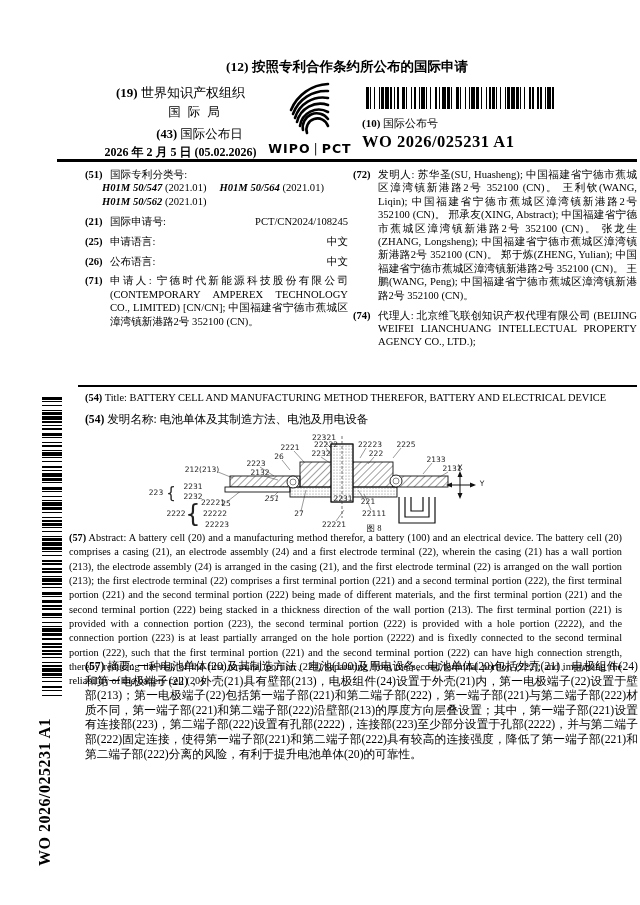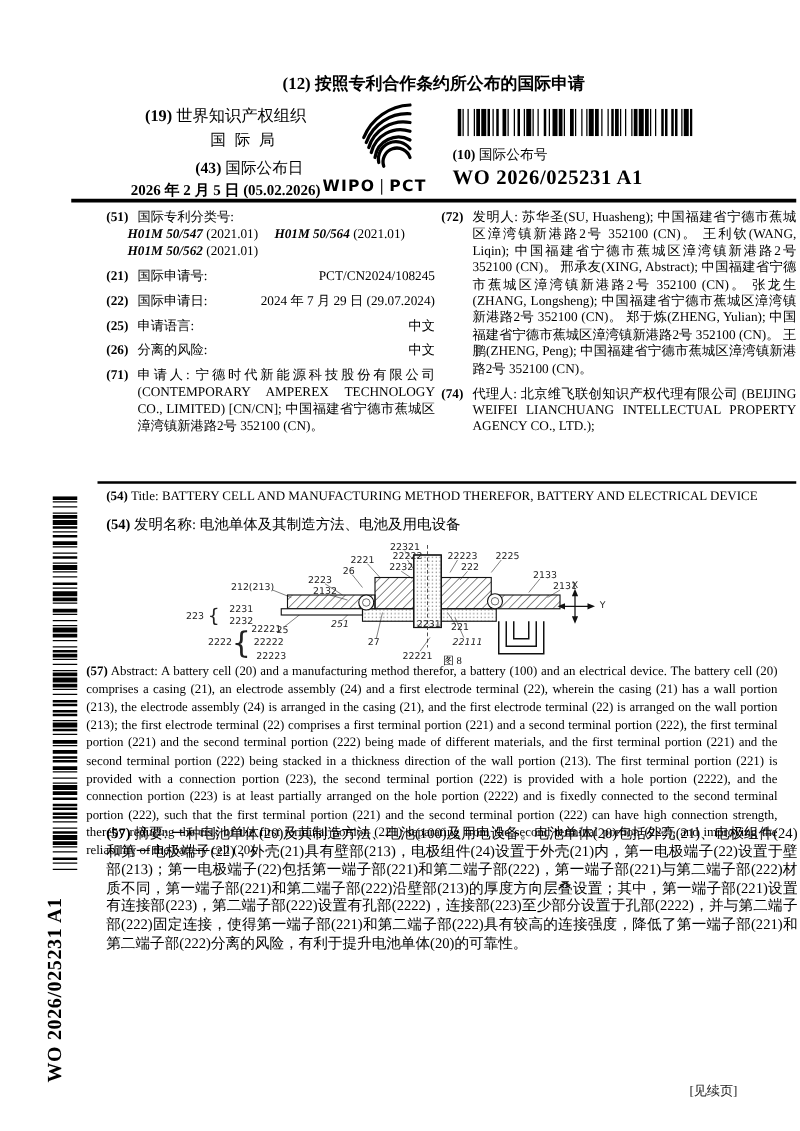--- a/index.html
+++ b/index.html
@@ -7,21 +7,21 @@
         font-family:"Liberation Serif",serif;overflow:hidden;}
   .code{font-weight:bold;}
   
   .pub-type{position:absolute;top:58px;left:57px;width:580px;text-align:center;
             font-size:13.5px;font-weight:bold;}
   .hdr-left{position:absolute;top:84px;left:88px;width:185px;text-align:center;}
   .hl1{font-size:13px;}
   .hl2{font-size:12.5px;letter-spacing:7px;margin:2px 0 5px 34px;}
   .hl3{font-size:12.5px;margin-left:38px;}
   .hl4{font-size:12px;font-weight:bold;margin-top:1px;white-space:nowrap;}
-  .logo{position:absolute;top:80px;left:258px;width:104px;}
+  .logo{position:absolute;top:80px;left:258px;width:104px;text-align:center;}
   .logo svg{display:block;margin:0 auto;}
   .logo-text{font-family:"DejaVu Sans",sans-serif;font-weight:bold;font-size:12.5px;
              letter-spacing:1px;margin-top:3px;white-space:nowrap;}
   .logo-text .lsep{font-weight:normal;padding:0 3px;color:#222;}
   .hdr-right{position:absolute;top:87px;left:362px;width:196px;text-align:left;}
   .top-bc{width:188px;height:22px;margin:0 auto;}
   .pn-label{font-size:11px;margin-top:7px;}
   .pn-value{font-size:16.5px;font-weight:bold;margin-top:1px;letter-spacing:.5px;}
   .rule{position:absolute;background:#000;}
   .r1{top:159px;left:57px;width:580px;height:2.5px;}
@@ -50,21 +50,21 @@
   .just{text-align:justify;}
   
   .title-en{position:absolute;top:392px;left:85px;width:552px;font-size:10.4px;}
   .title-zh{position:absolute;top:412px;left:85px;width:552px;font-size:11.6px;}
   
   .figure{position:absolute;top:430px;left:138px;width:372px;height:114px;}
   .figure svg{position:absolute;left:0;top:0;}
   .fig-label{position:absolute;transform:translate(-50%,-50%);
              font-family:"DejaVu Sans",sans-serif;font-size:7.5px;color:#222;
              white-space:nowrap;line-height:1;}
-  .fig-caption{position:absolute;left:224px;top:99px;transform:translate(-50%,-50%);
+  .fig-caption{position:absolute;left:236px;top:99px;transform:translate(-50%,-50%);
                font-size:8.5px;color:#111;}
   
   .abs-en{position:absolute;top:531px;left:69px;width:553px;font-size:10.3px;
           line-height:14.35px;text-align:justify;}
   .abs-zh{position:absolute;top:660px;left:85px;width:553px;font-size:11.7px;
           line-height:14.6px;text-align:justify;}
   .cont{position:absolute;top:866px;left:85px;width:505px;text-align:right;
         font-size:10.5px;color:#222;}
 </style>
 </head>
@@ -259,35 +259,30 @@
           <span class="pair"><span class="cls">H01M 50/562</span> <span>(2021.01)</span></span>
         </div>
       </div>
 
       <div class="field">
         <span class="code">(21)</span>
         <span>国际申请号:</span>
         <span class="val-r b">PCT/CN2024/108245</span>
       </div>
 
-      <div class="field">
-        <span class="code">(22)</span>
-        <span>国际申请日:</span>
-        <span class="val-r b">2024 年 7 月 29 日 (29.07.2024)</span>
-      </div>
 
       <div class="field">
         <span class="code">(25)</span>
         <span>申请语言:</span>
         <span class="val-r">中文</span>
       </div>
 
       <div class="field">
         <span class="code">(26)</span>
-        <span>分离的风险:</span>
+        <span>公布语言:</span>
         <span class="val-r">中文</span>
       </div>
 
       <div class="field just">
         <span class="code">(71)</span>
         <span>申请人:</span>
         <span>宁德时代新能源科技股份有限公司</span>
         <span class="b">(CONTEMPORARY AMPEREX TECHNOLOGY CO., LIMITED)</span>
         <span>[CN/CN];</span>
         <span>中国福建省宁德市蕉城区漳湾镇新港路2号 352100 (CN)。</span>
@@ -296,21 +291,21 @@
 
     <div class="col-r">
       <div class="field just">
         <span class="code">(72)</span>
         <span>发明人:</span>
         <span><span>苏华圣</span><span class="b">(SU, Huasheng);</span> <span>中国福建省宁德市蕉城区漳湾镇新港路2号 352100 (CN)。</span></span>
         <span><span>王利钦</span><span class="b">(WANG, Liqin);</span> <span>中国福建省宁德市蕉城区漳湾镇新港路2号 352100 (CN)。</span></span>
         <span><span>邢承友</span><span class="b">(XING, Abstract);</span> <span>中国福建省宁德市蕉城区漳湾镇新港路2号 352100 (CN)。</span></span>
         <span><span>张龙生</span><span class="b">(ZHANG, Longsheng);</span> <span>中国福建省宁德市蕉城区漳湾镇新港路2号 352100 (CN)。</span></span>
         <span><span>郑于炼</span><span class="b">(ZHENG, Yulian);</span> <span>中国福建省宁德市蕉城区漳湾镇新港路2号 352100 (CN)。</span></span>
-        <span><span>王鹏</span><span class="b">(ZHENG, Peng);</span> <span>中国福建省宁德市蕉城区漳湾镇新港路2号 352100 (CN)。</span></span>
+        <span><span>王鹏</span><span class="b">(WANG, Peng);</span> <span>中国福建省宁德市蕉城区漳湾镇新港路2号 352100 (CN)。</span></span>
       </div>
 
       <div class="field just">
         <span class="code">(74)</span>
         <span>代理人:</span>
         <span>北京维飞联创知识产权代理有限公司</span>
         <span class="b">(BEIJING WEIFEI LIANCHUANG INTELLECTUAL PROPERTY AGENCY CO., LTD.);</span>
       </div>
     </div>
   </div>
@@ -411,21 +406,21 @@
         <span class="fig-label" style="left: 314px; top: 39px;">2131</span>
         <span class="fig-label" style="left: 18px; top: 63px;">223</span>
         <span class="fig-label" style="left: 33px; top: 63px; font-size: 15px;">{</span>
         <span class="fig-label" style="left: 55px; top: 57px;">2231</span>
         <span class="fig-label" style="left: 55px; top: 67px;">2232</span>
         <span class="fig-label" style="left: 88px; top: 74px;">25</span>
         <span class="fig-label" style="left: 134px; top: 69px; font-style: italic;">251</span>
         <span class="fig-label" style="left: 161px; top: 84px;">27</span>
         <span class="fig-label" style="left: 205px; top: 69px;">2231</span>
         <span class="fig-label" style="left: 230px; top: 72px;">221</span>
-        <span class="fig-label" style="left: 236px; top: 84px; font-style: italic;">22111</span>
+        <span class="fig-label" style="left: 236px; top: 84px;">22111</span>
         <span class="fig-label" style="left: 196px; top: 95px;">22221</span>
         <span class="fig-label" style="left: 38px; top: 84px;">2222</span>
         <span class="fig-label" style="left: 55px; top: 84px; font-size: 24px;">{</span>
         <span class="fig-label" style="left: 75px; top: 73px;">22221</span>
         <span class="fig-label" style="left: 77px; top: 84px;">22222</span>
         <span class="fig-label" style="left: 79px; top: 95px;">22223</span>
         <span class="fig-label" style="left: 322px; top: 38px;">X</span>
         <span class="fig-label" style="left: 344px; top: 54px;">Y</span>
       </div>
     <span class="fig-caption">图 8</span>
@@ -435,14 +430,13 @@
     <span class="code">(57)</span>
     <span class="b">Abstract:</span>
     <span>A battery cell (20) and a manufacturing method therefor, a battery (100) and an electrical device. The battery cell (20) comprises a casing (21), an electrode assembly (24) and a first electrode terminal (22), wherein the casing (21) has a wall portion (213), the electrode assembly (24) is arranged in the casing (21), and the first electrode terminal (22) is arranged on the wall portion (213); the first electrode terminal (22) comprises a first terminal portion (221) and a second terminal portion (222), the first terminal portion (221) and the second terminal portion (222) being made of different materials, and the first terminal portion (221) and the second terminal portion (222) being stacked in a thickness direction of the wall portion (213). The first terminal portion (221) is provided with a connection portion (223), the second terminal portion (222) is provided with a hole portion (2222), and the connection portion (223) is at least partially arranged on the hole portion (2222) and is fixedly connected to the second terminal portion (222), such that the first terminal portion (221) and the second terminal portion (222) can have high connection strength, thereby reducing the risk of the first terminal portion (221) separating from the second terminal portion (222), and improving the reliability of the battery cell (20).</span>
   </div>
   <div class="abs-zh">
     <span class="code">(57)</span>
     <span class="b">摘要:</span>
     <span>一种电池单体(20)及其制造方法、电池(100)及用电设备。电池单体(20)包括外壳(21)、电极组件(24)和第一电极端子(22)，外壳(21)具有壁部(213)，电极组件(24)设置于外壳(21)内，第一电极端子(22)设置于壁部(213)；第一电极端子(22)包括第一端子部(221)和第二端子部(222)，第一端子部(221)与第二端子部(222)材质不同，第一端子部(221)和第二端子部(222)沿壁部(213)的厚度方向层叠设置；其中，第一端子部(221)设置有连接部(223)，第二端子部(222)设置有孔部(2222)，连接部(223)至少部分设置于孔部(2222)，并与第二端子部(222)固定连接，使得第一端子部(221)和第二端子部(222)具有较高的连接强度，降低了第一端子部(221)和第二端子部(222)分离的风险，有利于提升电池单体(20)的可靠性。</span>
   </div>
 
-  <div class="cont">[见续页]</div>
 </div>
 
 </body></html>

